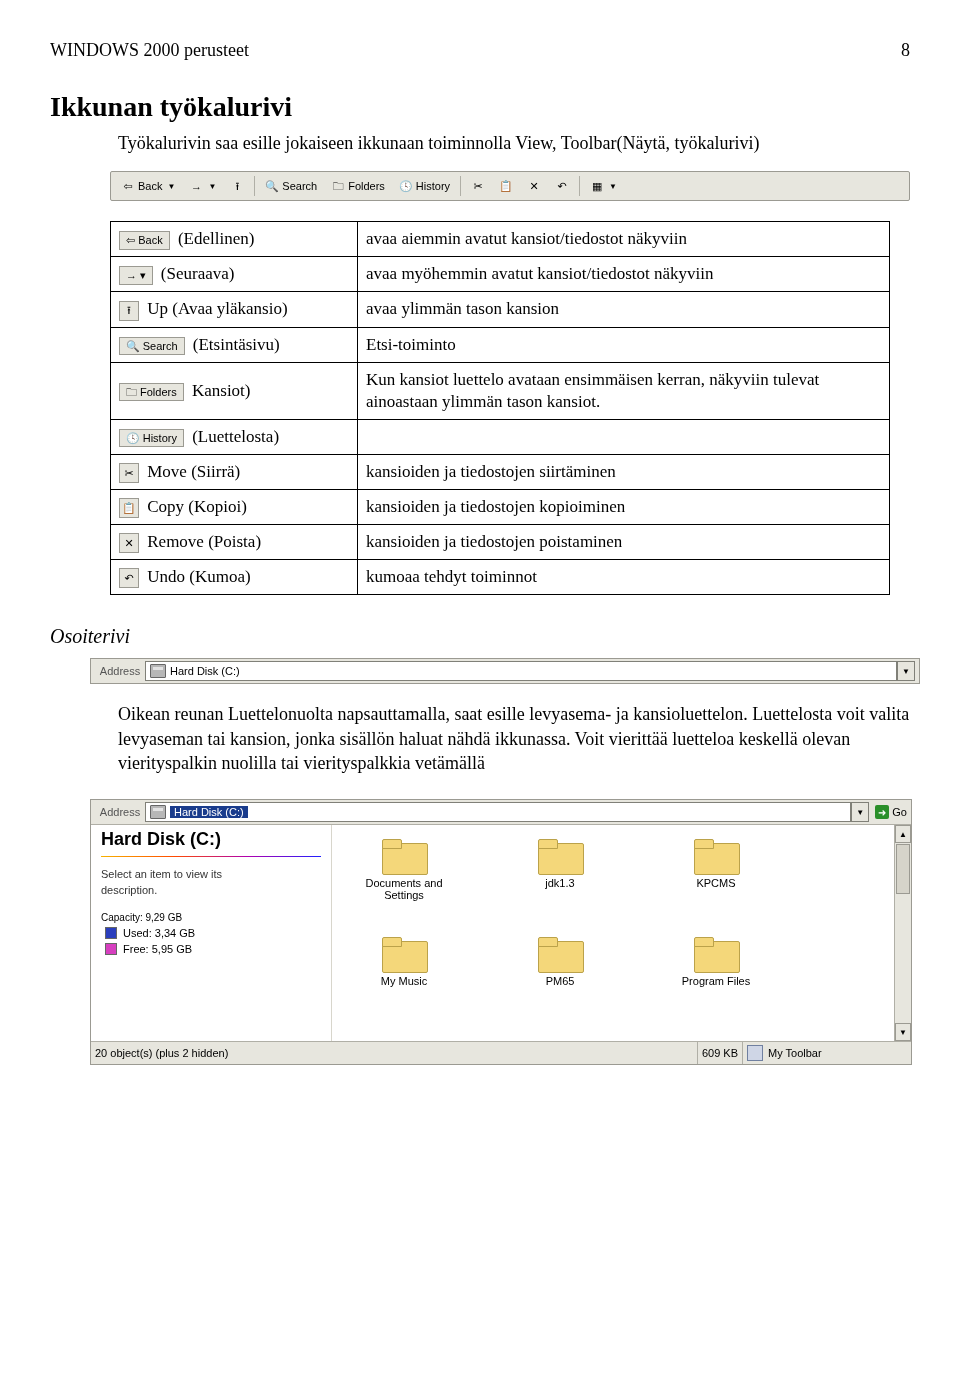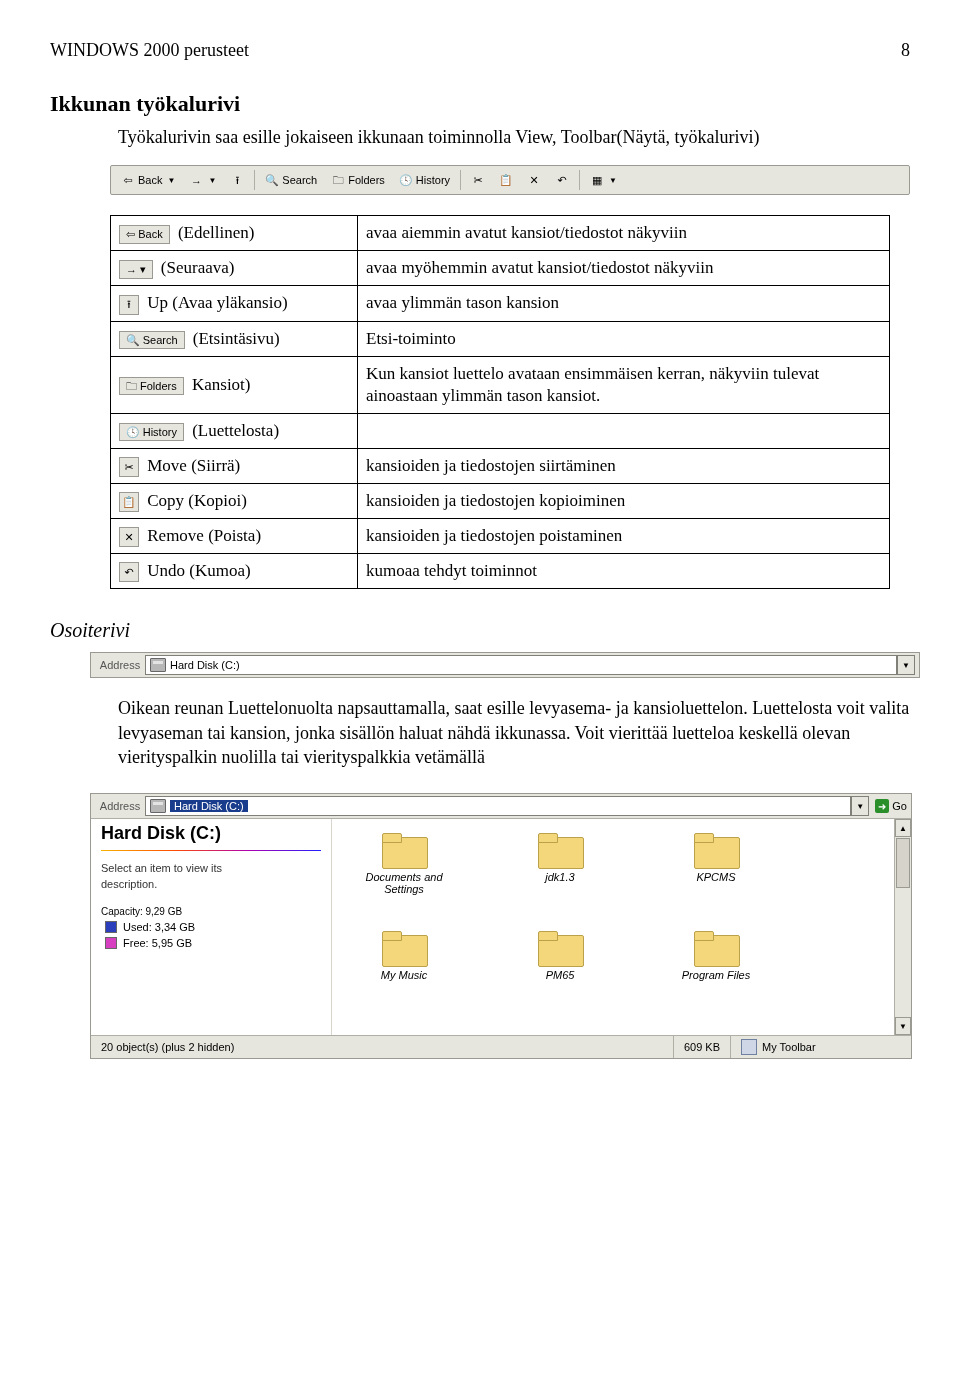--- a/index.html
+++ b/index.html
@@ -13,21 +13,21 @@
     box-sizing: border-box;
   }
   .header-line {
     display: flex;
     justify-content: space-between;
     font-size: 18px;
     margin-bottom: 30px;
   }
   h2.section {
     font-weight: bold;
-    font-size: 22px;
+    font-size: 28px;
     margin: 8px 0 8px 0;
   }
   .indent-block {
     margin-left: 60px;
     margin-bottom: 24px;
   }
   .intro-para {
     margin: 0 0 16px 8px;
     line-height: 1.35;
   }
@@ -190,21 +190,20 @@
     margin: 2px 0 10px 0;
   }
   .sel-desc { color: #333; font-size: 11px; line-height: 1.4; }
   .cap-row { margin-top: 14px; font-size: 10px; }
   .usage-row { display:flex; align-items:center; gap:6px; margin:4px 0 0 4px; font-size:11px;}
   .legend-sq { width:10px; height:10px; border:1px solid #666; display:inline-block; }
   .ss-right {
     flex: 1;
     padding: 14px 10px 16px 26px;
     position: relative;
-    font-style: italic;
   }
   .ss-scroll {
     width: 16px;
     background: #e7e6de;
     border-left: 1px solid #b0afa6;
     display: flex;
     flex-direction: column;
   }
   .ss-scroll-btn {
     height: 16px;
@@ -251,21 +250,21 @@
     border-radius:2px 2px 0 0;
   }
   .ss-status {
     display:flex;
     align-items:center;
     background:#e7e6de;
     border-top:1px solid #b0afa6;
     height:22px;
     font-size:11px;
   }
-  .ss-status > div { border-right:1px solid #b0afa6; padding:0 10px; height:100%; display:flex; align-items:center; }
+  .ss-status > div { border-right:1px solid #b0afa6; padding:0 4px; height:100%; display:flex; align-items:center; }
   .ss-status > div:first-child { flex:1; }
   .ss-status > div:last-child { border-right:none; width:160px; }
   .go-btn { display:inline-flex; align-items:center; gap:3px; margin-left:6px; }
   .go-arrow { width:14px;height:14px;background:#2a8f2a;display:inline-flex;align-items:center;justify-content:center;color:#fff;font-size:10px;border-radius:2px; }
   .drive-icon { width:14px;height:12px;background:#b7b7b7;border:1px solid #666;display:inline-block;border-radius:1px;position:relative;}
   .drive-icon::after{content:'';position:absolute;left:2px;top:2px;width:10px;height:3px;background:#e3e3e3;}
 </style>
 </head>
 <body>
 

